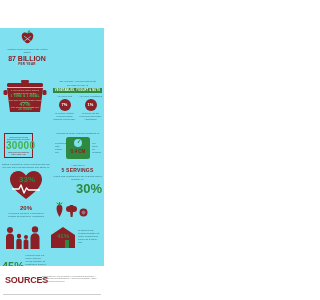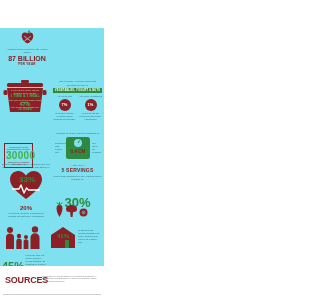--- a/index.html
+++ b/index.html
@@ -146,21 +146,21 @@
           <div class="tx" style="margin-top:1px;">of people eat the recommended amount of fruit daily</div>
         </div>
         <div style="flex:1;">
           <div class="tx">Ate more vegetables</div>
           <div class="badge" style="margin-top:1px;">1%</div>
           <div class="tx" style="margin-top:1px;">of teens eat the recommended daily vegetables</div>
         </div>
       </div>
     </div>
 
-    <div class="blk" style="left:4px;top:115px;width:29px;">
+    <div class="blk" style="left:4px;top:105px;width:29px;">
       <div class="box30">
         <div class="cap">Convenience foods account for the average</div>
         <div class="num">30000</div>
         <div class="cap2">chemicals and additives eaten each year</div>
       </div>
     </div>
 
     <div class="blk" style="left:55px;top:104px;width:46px;">
       <div class="tx">Cooking at home reduces waistlines by</div>
       <div style="display:flex;align-items:center;gap:1px;margin-top:1px;">
@@ -185,21 +185,21 @@
           <path d="M3 19h7l2-4 3 8 2.5-5 2 2H31" stroke="#ffffff" stroke-width="1.4" fill="none" stroke-linejoin="round"></path>
         </svg>
         <div class="v">33%</div>
       </div>
     </div>
 
     <div class="blk" style="left:53px;top:136px;width:49px;">
       <div class="tx">A diet rich in</div>
       <div class="serv" style="margin-top:1px;">5 SERVINGS</div>
       <div class="tx" style="margin-top:1px;">of fruit and vegetables a day reduces risk of mortality by</div>
-      <div class="n30" style="margin-top:15px;">30%</div>
+      <div class="n30" style="margin-top:1px;text-align:right;">30%</div>
     </div>
 
     <div class="blk" style="left:6px;top:177px;width:40px;">
       <div class="n20">20%</div>
       <div class="tx" style="margin-top:1px;">of cooked meals in a household contain at least three vegetables</div>
     </div>
 
     <div class="blk" style="left:55px;top:174px;display:flex;gap:2px;align-items:flex-end;">
       <svg width="9" height="15" viewBox="0 0 9 15">
         <path d="M4.5 15C2 11 1 7 1.8 4.5 2.4 2.6 6.6 2.6 7.2 4.5 8 7 7 11 4.5 15z" fill="#8b2027"></path>

